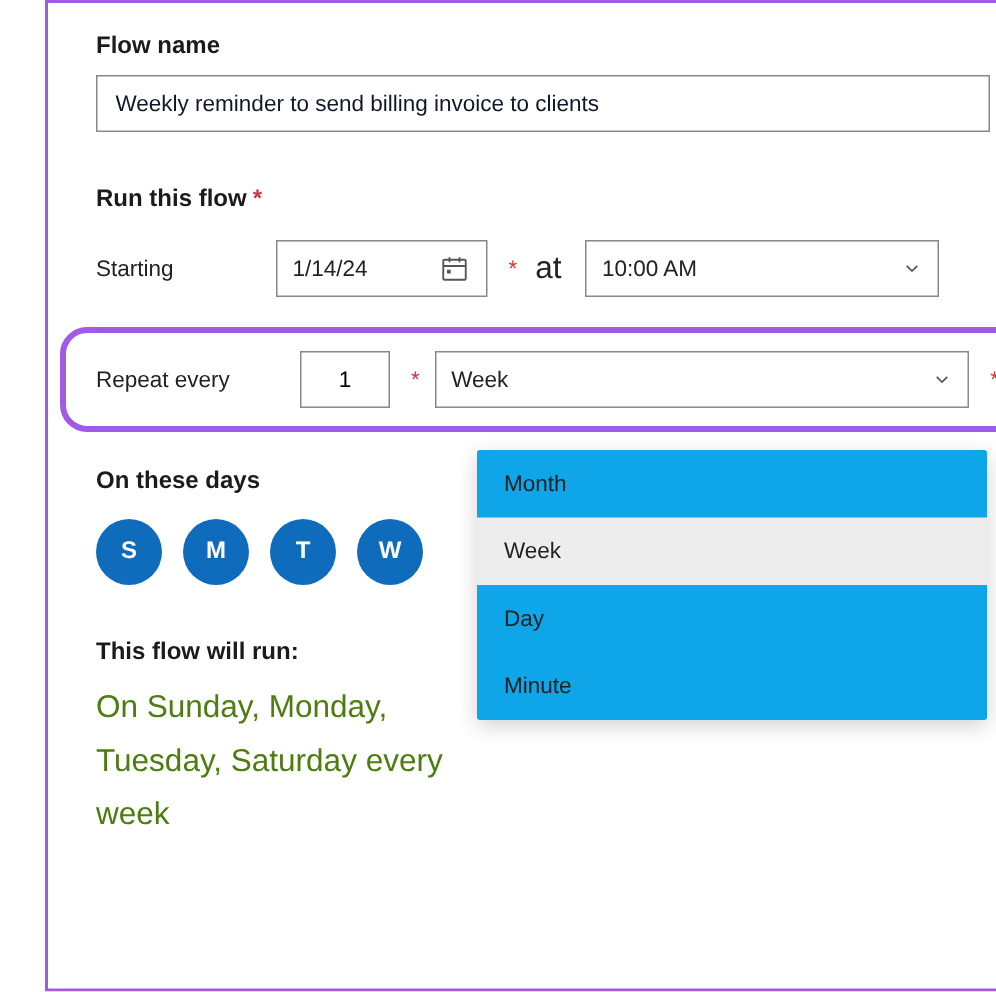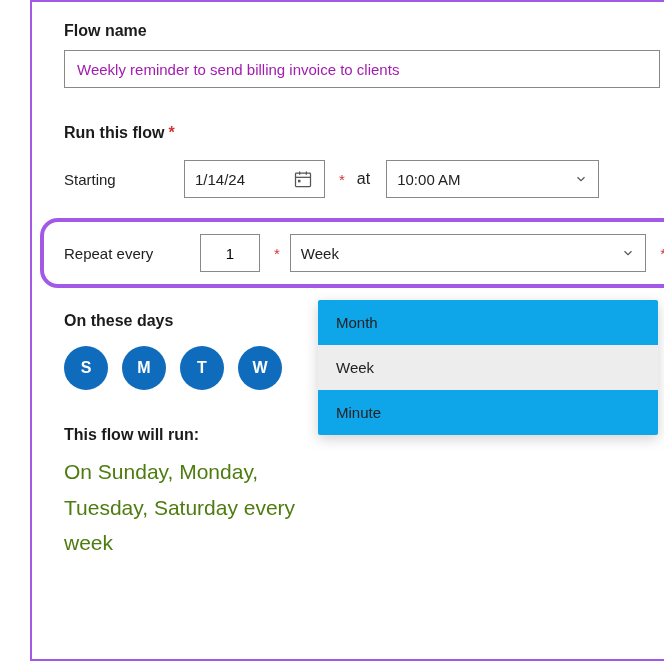--- a/index.html
+++ b/index.html
@@ -23,21 +23,21 @@
       margin-bottom: 10px;
       color: #1b1b1b;
     }
     .text-input {
       width: 100%;
       height: 38px;
       border: 1px solid #8a8886;
       padding: 0 12px;
       font-size: 15px;
       font-family: inherit;
-      color: #a21caf;
+      color: #0f172a;
     }
     .run-section { margin-top: 36px; }
     .req { color: #d13438; margin-left: 4px; }
     .row {
       display: flex;
       align-items: center;
       gap: 10px;
       margin-top: 18px;
     }
     .field-label {
@@ -53,32 +53,32 @@
       align-items: center;
       padding: 0 10px;
       justify-content: space-between;
     }
     .cal-icon {
       width: 22px;
       height: 20px;
       display: inline-block;
     }
     .cal-icon svg { width: 100%; height: 100%; }
-    .at-label { font-size: 16px; margin: 0 6px 0 2px; }
+    .at-label { font-size: 21px; margin: 0 6px 0 2px; }
     .select-field {
       height: 38px;
       border: 1px solid #8a8886;
       display: flex;
       align-items: center;
       padding: 0 10px;
       justify-content: space-between;
       cursor: pointer;
       background: #fff;
     }
-    .time-select { width: 213px; }
+    .time-select { width: 236px; }
     .chev { width: 14px; height: 14px; }
     .chev svg { width: 100%; height: 100%; stroke: #555; }
 
     .highlight-box {
       border: 4px solid #a259e6;
       border-radius: 18px;
       padding: 12px 14px 12px 20px;
       margin-top: 20px;
       margin-left: -24px;
       margin-right: -24px;
@@ -214,16 +214,17 @@
   </div>
 
   <div class="summary-section">
     <div class="section-label">This flow will run:</div>
     <div class="summary-text">On Sunday, Monday, Tuesday, Saturday every week</div>
   </div>
 
   <div class="dropdown-menu">
     <div class="dropdown-item">Month</div>
     <div class="dropdown-item selected">Week</div>
+    <div class="dropdown-item">Day</div>
     <div class="dropdown-item">Minute</div>
   </div>
 
 </div>
 
 </body></html>

